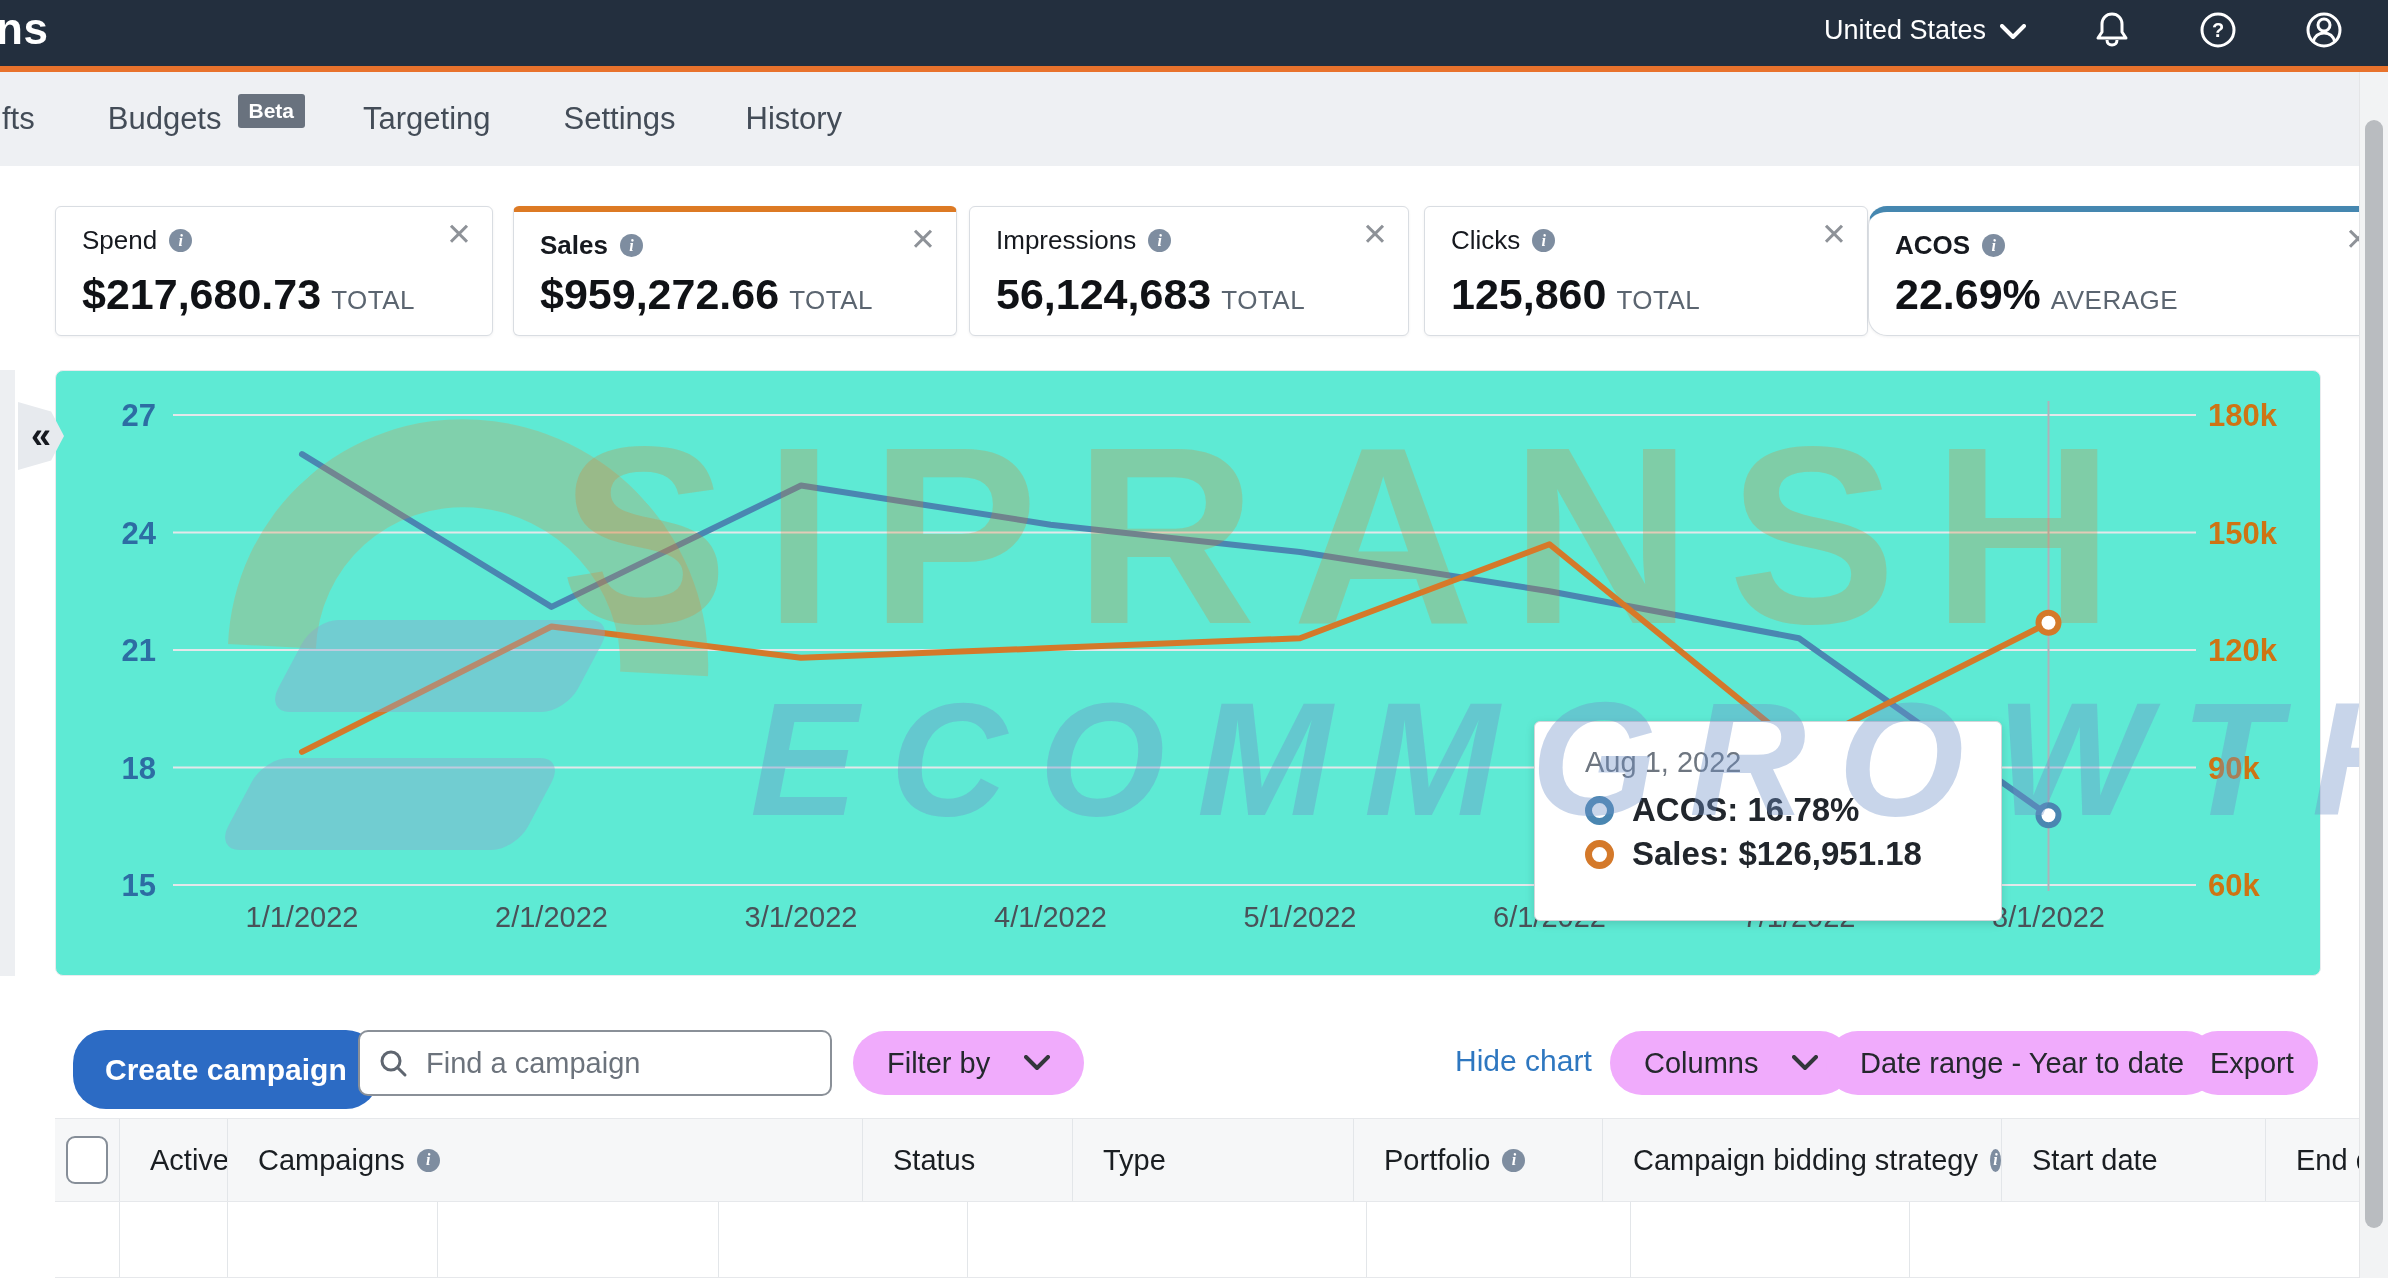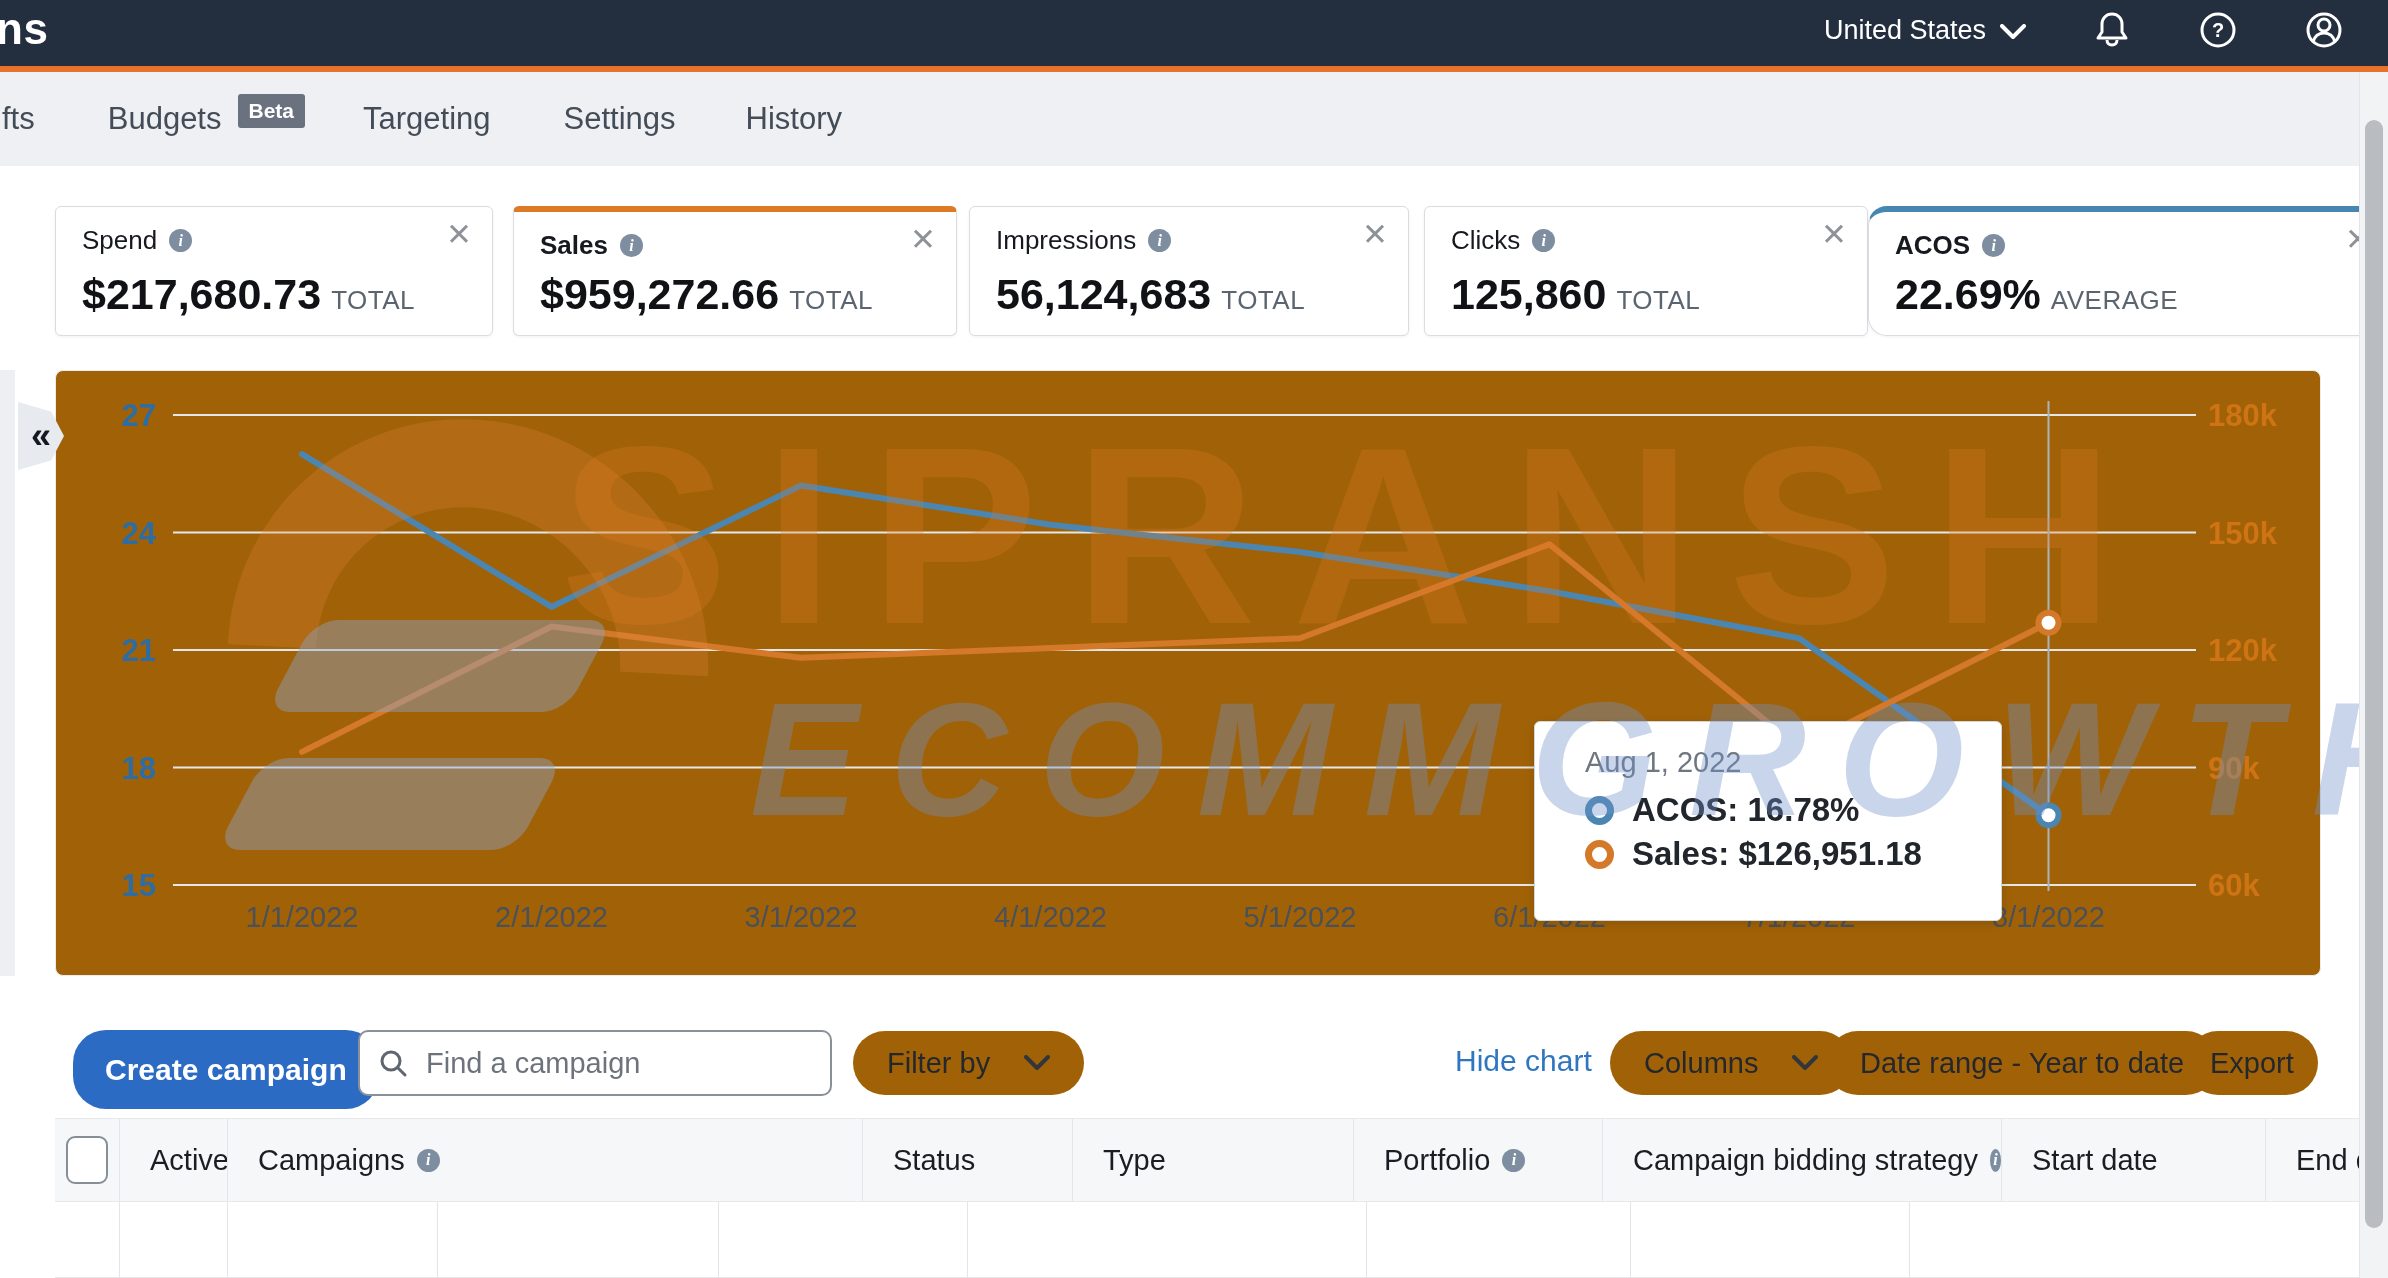--- a/index.html
+++ b/index.html
@@ -18,21 +18,21 @@
   .tab{display:flex;align-items:center;cursor:pointer;}
   .beta{margin-left:16px;background:#69727e;color:#fff;font-size:21px;font-weight:bold;padding:5px 11px;border-radius:3px;transform:translateY(-8px);}
   
   .metric-card{position:absolute;top:206px;height:130px;background:#fff;border:1px solid #d9dde2;border-radius:6px;box-sizing:border-box;box-shadow:0 1px 3px rgba(15,23,42,.06);cursor:pointer;}
   .mc-label{position:absolute;left:26px;top:18px;font-size:26px;color:#16191f;display:flex;align-items:center;gap:12px;}
   .mc-value{position:absolute;left:26px;bottom:16px;font-size:43px;font-weight:bold;color:#101216;white-space:nowrap;}
   .mc-suffix{font-size:26px;font-weight:normal;color:#5b6570;letter-spacing:.5px;margin-left:10px;}
   .mc-close{position:absolute;right:20px;top:12px;font-size:31px;color:#8e9298;cursor:pointer;line-height:1;}
   .info-ic{display:inline-flex;align-items:center;justify-content:center;width:23px;height:23px;border-radius:50%;background:#7e8da0;color:#fff;font-size:16px;font-weight:bold;font-family:"Liberation Serif",serif;font-style:italic;cursor:pointer;}
   
-  .chart-panel{position:absolute;left:55px;top:370px;width:2266px;height:606px;background:#a16207;border:1px solid #e9ebee;border-radius:8px;box-sizing:border-box;}
+  .chart-panel{position:absolute;left:55px;top:370px;width:2266px;height:606px;background:#5eead4;border:1px solid #e9ebee;border-radius:8px;box-sizing:border-box;}
   .chart-panel svg{position:absolute;left:0;top:0;}
   .left-strip{position:absolute;left:0;top:370px;width:15px;height:606px;background:#edeff2;}
   .collapse-handle{position:absolute;left:18px;top:402px;width:46px;height:68px;background:#e7eaee;clip-path:polygon(0 0,72% 14%,100% 50%,72% 86%,0 100%);display:flex;align-items:center;justify-content:center;font-size:36px;font-weight:bold;color:#16191f;cursor:pointer;z-index:5;}
   
   .chart-tooltip{position:absolute;left:1478px;top:350px;width:468px;height:200px;background:#fff;border:1px solid #d2d5d9;border-radius:6px;box-shadow:0 3px 10px rgba(0,0,0,.14);padding:24px 0 0 50px;box-sizing:border-box;z-index:20;}
   .tt-date{font-size:29px;color:#6e7680;margin-bottom:12px;}
   .tt-row{display:flex;align-items:center;gap:18px;font-size:33px;font-weight:bold;color:#21262c;margin-top:6px;white-space:nowrap;}
   .tt-ring{width:15px;height:15px;border-radius:50%;border:7px solid #888;background:#fff;flex:0 0 auto;}
   
   .watermark{position:absolute;left:55px;top:370px;width:2266px;height:606px;pointer-events:none;z-index:40;}
@@ -40,21 +40,21 @@
   .wm-bar{position:absolute;width:300px;height:92px;background:rgba(140,165,205,.42);border-radius:24px;transform:skewX(-28deg);}
   .wm-bar.b1{left:235px;top:250px;}
   .wm-bar.b2{left:185px;top:388px;}
   .wm-text1{position:absolute;left:505px;top:40px;font-size:252px;font-weight:800;letter-spacing:36px;line-height:1;color:rgba(224,122,40,.26);white-space:nowrap;}
   .wm-text2{position:absolute;left:695px;top:308px;font-size:162px;font-weight:800;font-style:italic;letter-spacing:32px;line-height:1;color:rgba(110,145,200,.38);white-space:nowrap;}
   
   .btn-create{position:absolute;left:73px;top:1030px;height:79px;padding:0 32px;background:#2c6bc4;color:#fff;font-size:30px;font-weight:600;border:none;border-radius:33px;font-family:inherit;cursor:pointer;}
   .search-box{position:absolute;left:358px;top:1030px;width:474px;height:66px;border:2px solid #8a9098;border-radius:10px;background:#fff;box-sizing:border-box;display:flex;align-items:center;padding:0 18px;gap:16px;}
   .search-box input{border:none;outline:none;flex:1;font-size:29px;font-family:inherit;color:#30353b;background:transparent;}
   .search-box input::placeholder{color:#6c737c;}
-  .pill{position:absolute;top:1031px;height:64px;display:flex;align-items:center;gap:34px;background:#a16207;border:none;border-radius:32px;font-size:29px;color:#24282d;font-family:inherit;padding:0 34px;cursor:pointer;}
+  .pill{position:absolute;top:1031px;height:64px;display:flex;align-items:center;gap:34px;background:#f0abfc;border:none;border-radius:32px;font-size:29px;color:#24282d;font-family:inherit;padding:0 34px;cursor:pointer;}
   .pill.p-filter{left:853px;}
   .pill.p-columns{left:1610px;}
   .pill.p-date{left:1826px;}
   .pill.p-export{left:2186px;padding:0 24px;}
   .link-hide{position:absolute;left:1455px;top:1044px;font-size:30px;color:#2e77c0;cursor:pointer;}
   .chev{width:26px;height:16px;display:block;}
   
   .table{position:absolute;left:55px;top:1118px;width:2490px;}
   .thead{display:flex;height:84px;background:#f6f7f8;border-top:1px solid #e6e8eb;border-bottom:1px solid #e6e8eb;box-sizing:border-box;}
   .trow{display:flex;height:76px;background:#fff;border-bottom:1px solid #e6e8eb;box-sizing:border-box;}

